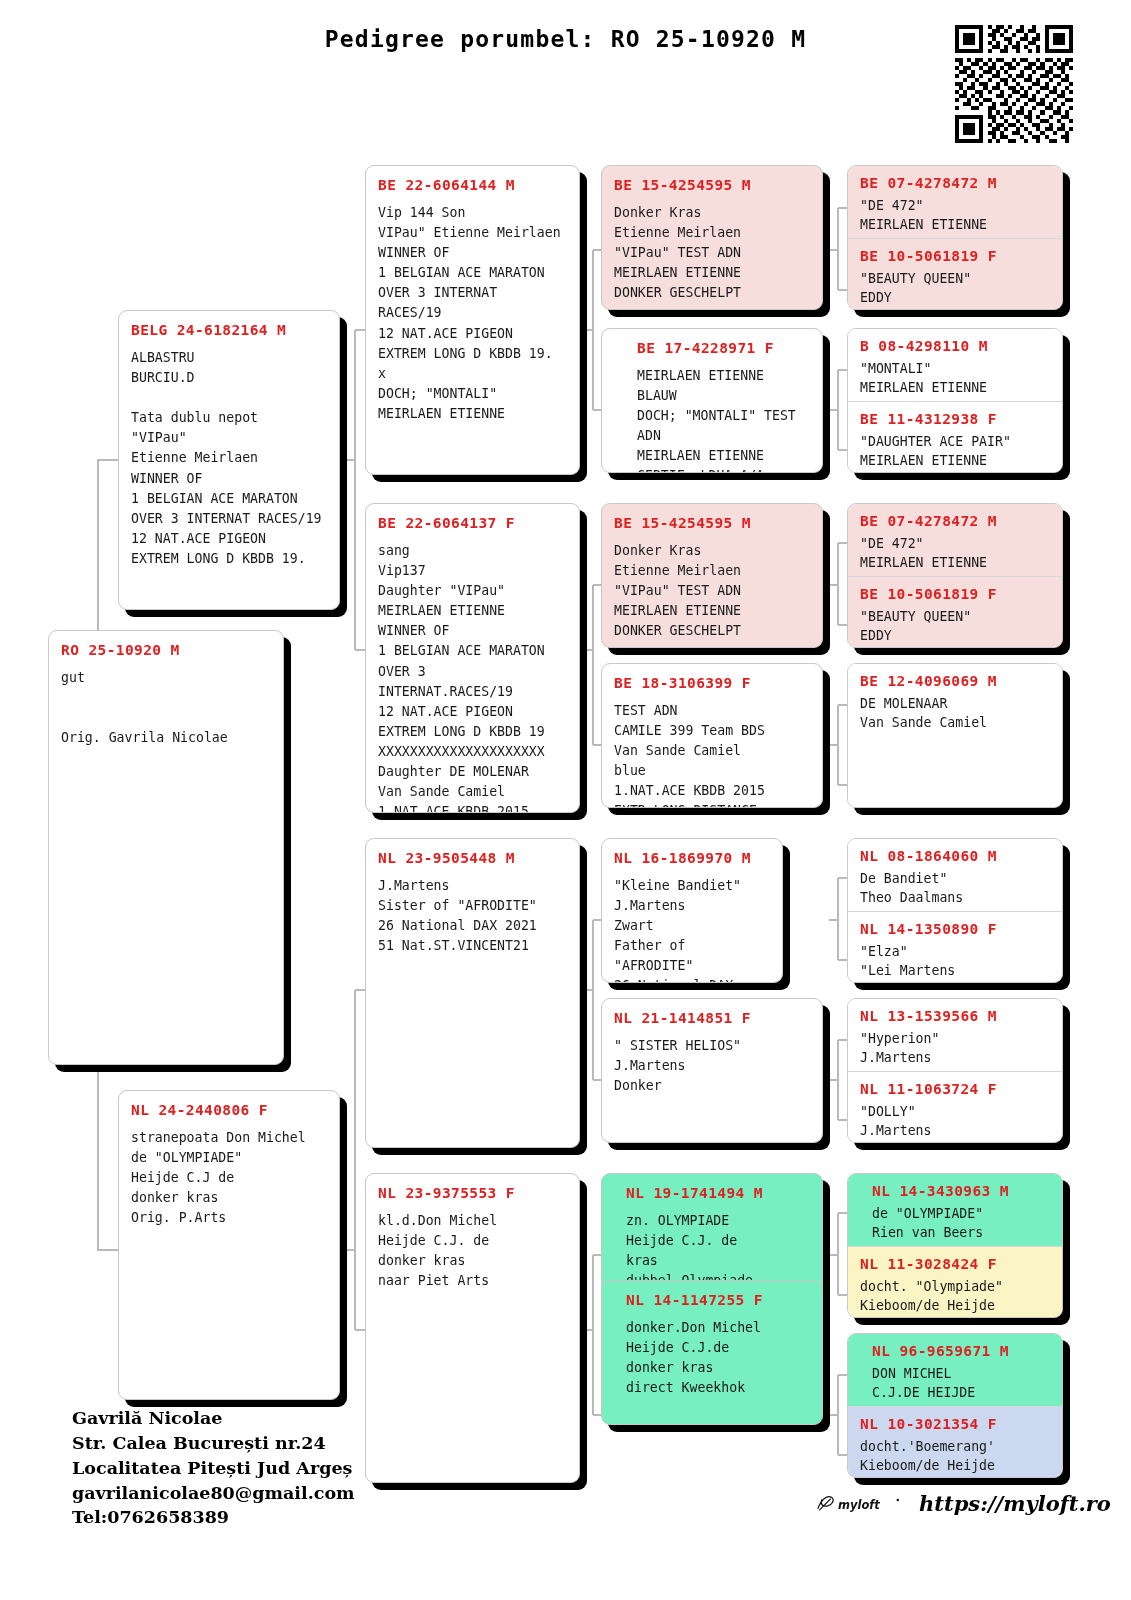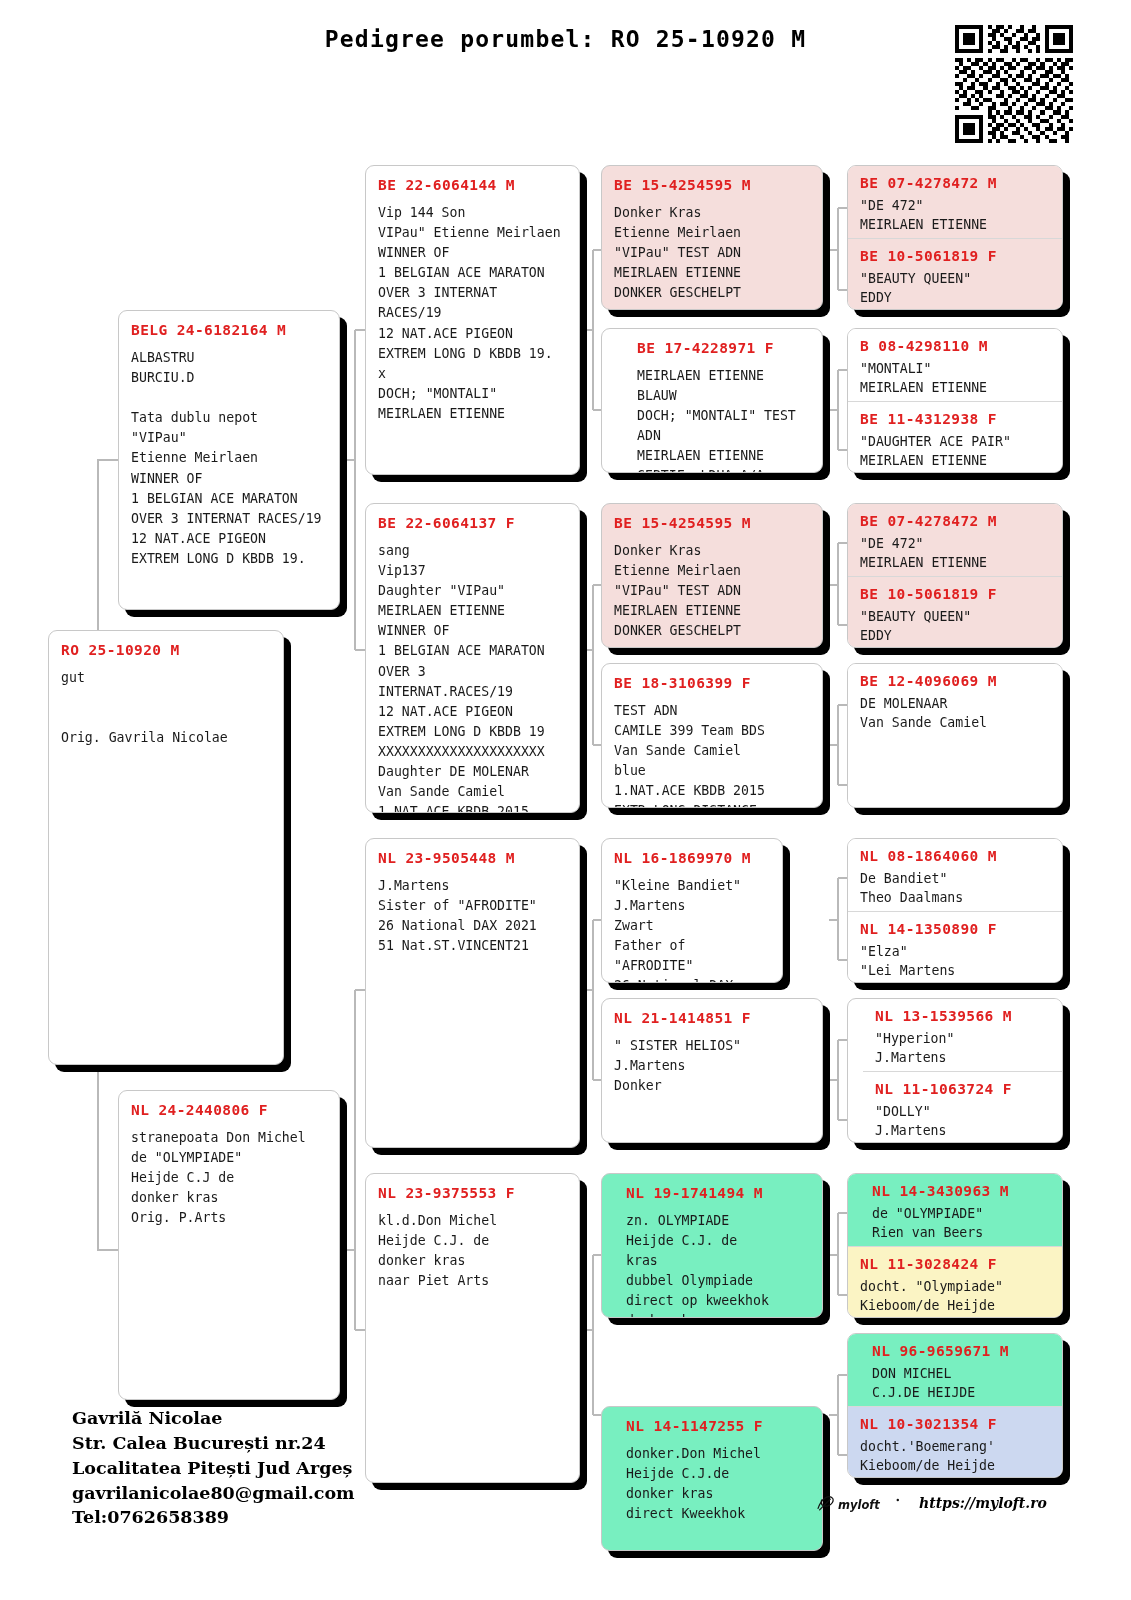--- a/index.html
+++ b/index.html
@@ -109,21 +109,21 @@
     position: absolute;
     left: 815px; top: 1488px;
     display: flex; align-items: center; gap: 12px;
   }
   #myloft-logo { width: 92px; height: 30px; }
   #myloft-logo svg { display:block; width:100%; height:100%; }
   #myloft-url {
     font-family: "DejaVu Serif", serif;
     font-style: italic;
     font-weight: bold;
-    font-size: 14px;
+    font-size: 21px;
     color: #000;
   }
 </style>
 </head>
 <body>
 
 <div id="page-title">Pedigree porumbel: RO 25-10920 M</div>
 
 <div id="qr-code">
   <svg viewBox="0 0 29 29" shape-rendering="crispEdges" aria-hidden="true">
@@ -573,21 +573,21 @@
 <div class="card tint-green" style="left:601px; top:1173px; width:222px; height:145px;">
   <div class="ring">NL 19-1741494 M</div>
   <div class="body">zn. OLYMPIADE
 Heijde C.J. de
 kras
 dubbel Olympiade
 direct op kweekhok
 donker kras</div>
 </div>
 
-<div class="card tint-green" style="left:601px; top:1406px; width:222px; height:145px;">
+<div class="card tint-green" style="left:601px; top:1280px; width:222px; height:145px;">
   <div class="ring">NL 14-1147255 F</div>
   <div class="body">donker.Don Michel
 Heijde C.J.de
 donker kras
 direct Kweekhok</div>
 </div>
 
 <div class="splitcard" style="left:847px; top:165px; width:216px; height:145px;">
   <div class="half tint-pink">
     <div class="ring">BE 07-4278472 M</div>
@@ -641,21 +641,21 @@
     <div class="body tight-body">De Bandiet"
 Theo Daalmans</div>
   </div>
   <div class="half tint-white">
     <div class="ring">NL 14-1350890 F</div>
     <div class="body tight-body">"Elza"
 "Lei Martens</div>
   </div>
 </div>
 
-<div class="splitcard" style="left:847px; top:998px; width:216px; height:145px;padding-left:15px;">
+<div class="splitcard" style="left:847px; top:998px; width:216px; height:145px;">
   <div class="half tint-white">
     <div class="ring">NL 13-1539566 M</div>
     <div class="body tight-body">"Hyperion"
 J.Martens</div>
   </div>
   <div class="half tint-white">
     <div class="ring">NL 11-1063724 F</div>
     <div class="body tight-body">"DOLLY"
 J.Martens</div>
   </div>

